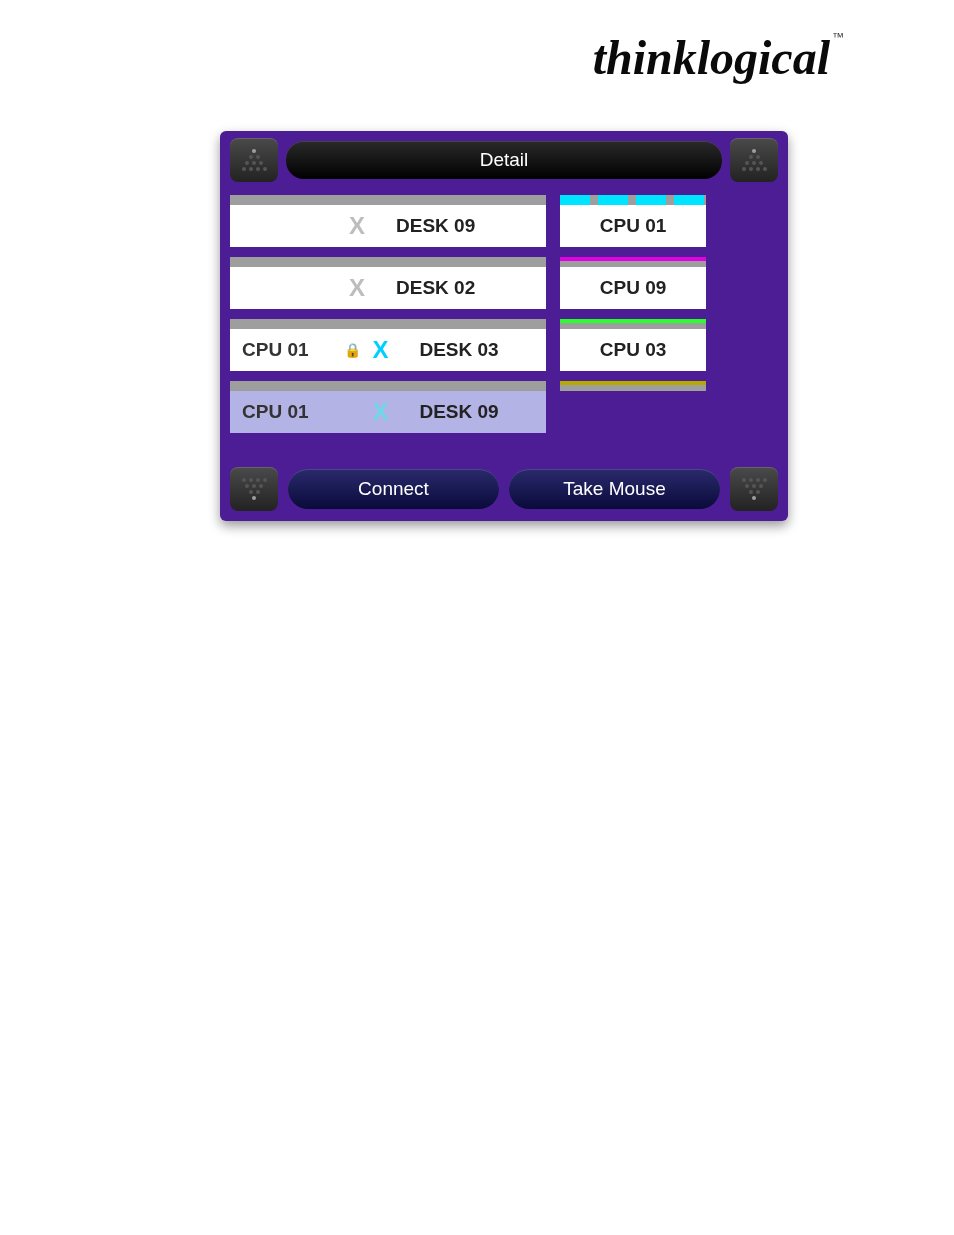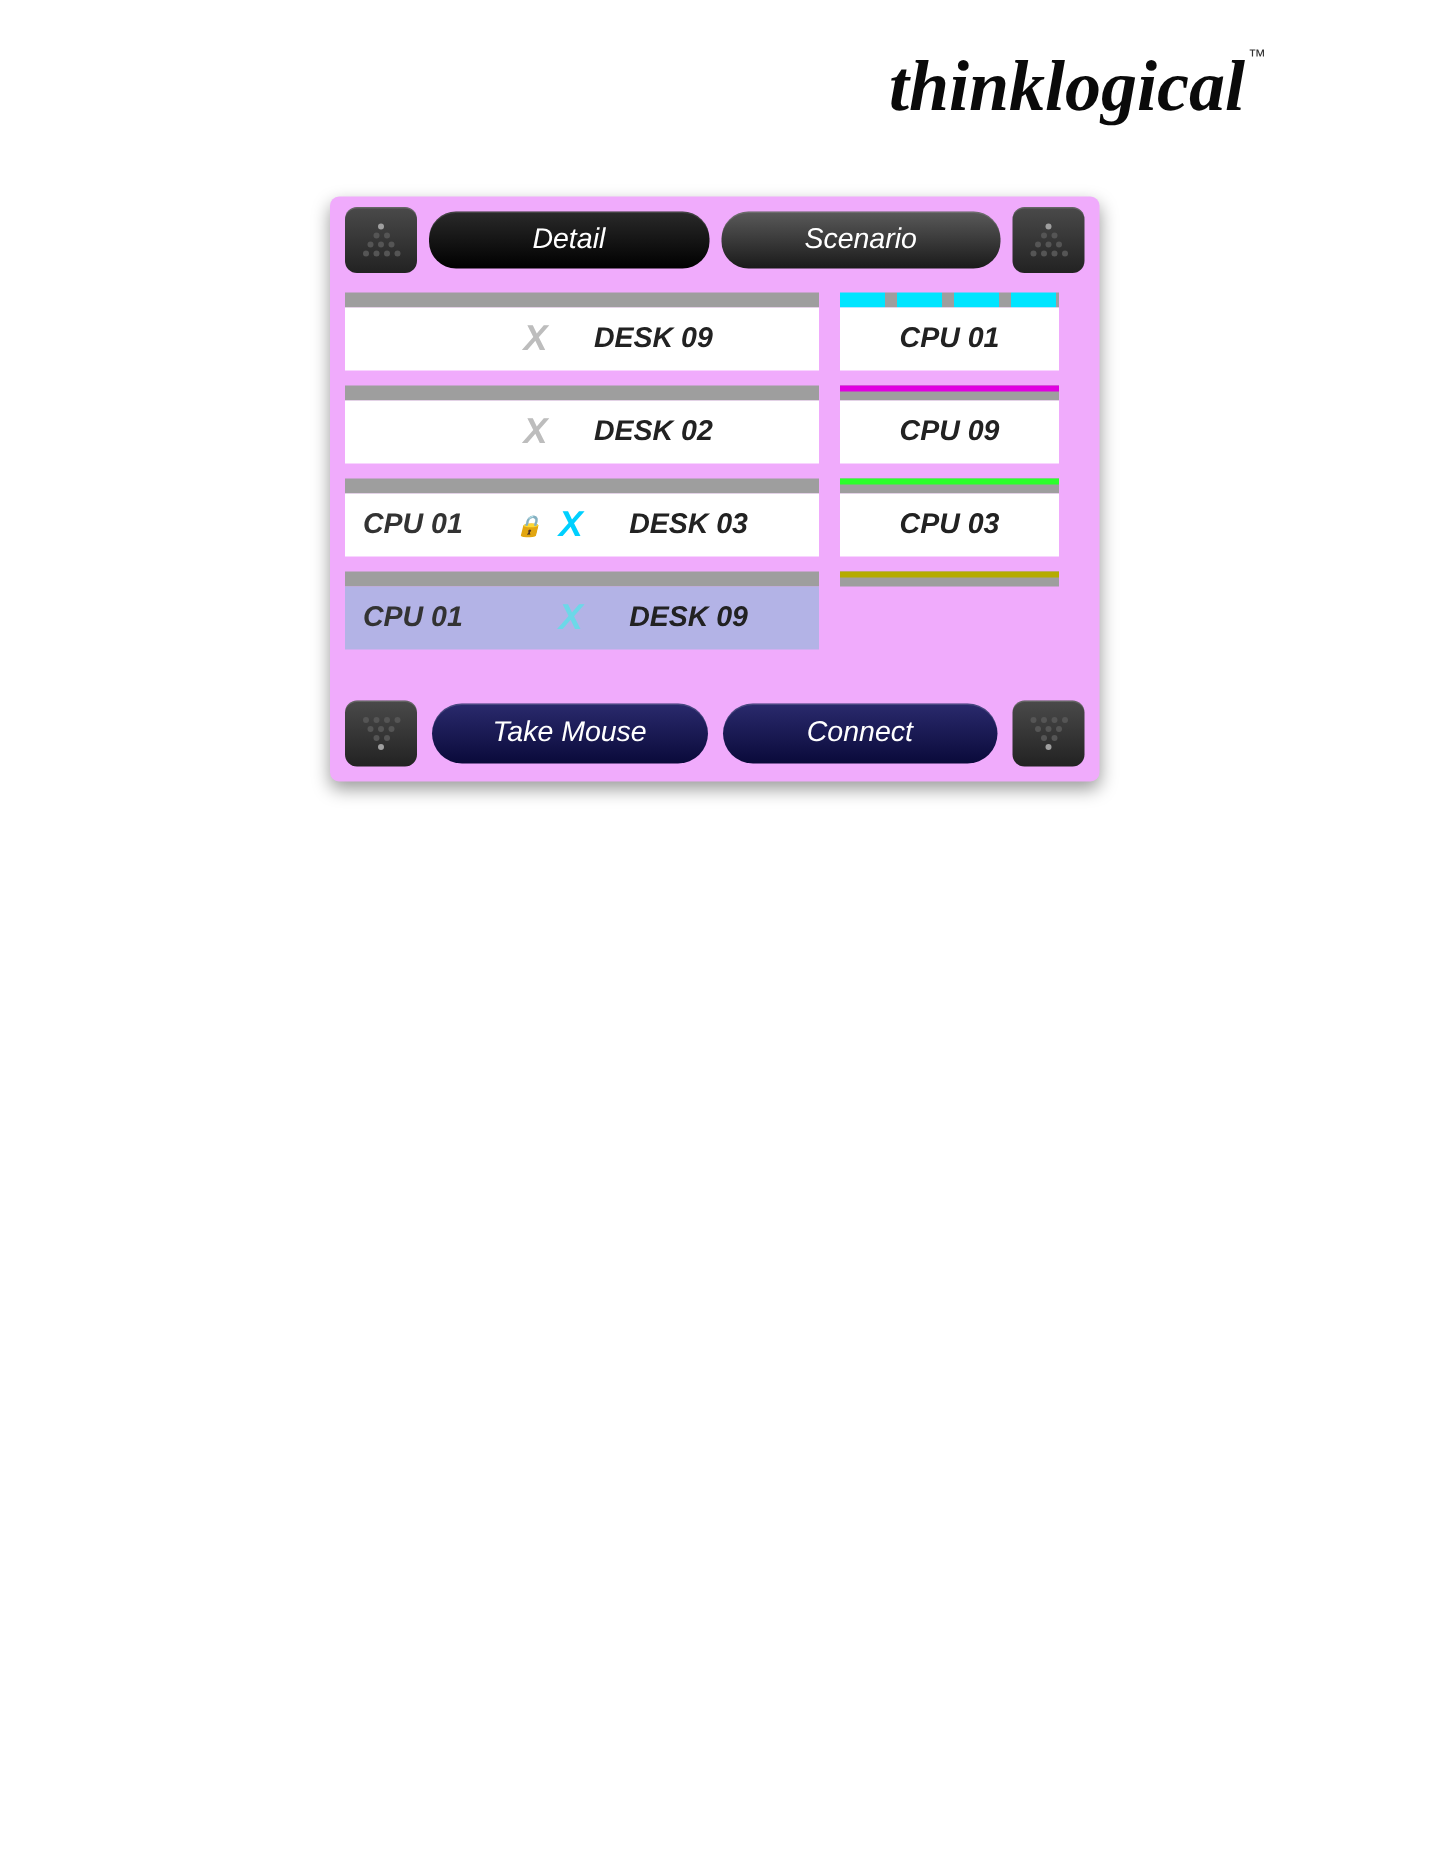--- a/index.html
+++ b/index.html
@@ -27,26 +27,25 @@
       font-style: normal;
       font-family: Arial, sans-serif;
       font-weight: normal;
       margin-left: 2px;
       color: #333;
     }
     .panel {
       position: absolute;
       top: 131px;
       left: 220px;
-      width: 513px;
+      width: 568px;
       height: 390px;
-      background: #f0abfc;
+      background: #4c1d95;
       border-radius: 6px;
       box-shadow: 0 5px 12px rgba(0,0,0,0.4);
-      font-style: italic;
     }
     .topbar {
       height: 58px;
       display: flex;
       align-items: center;
       gap: 8px;
       padding: 0 10px;
       box-sizing: border-box;
     }
     .nav-square {
@@ -223,23 +222,20 @@
             <span class="dot"></span>
             <span class="dot"></span>
             <span class="dot"></span>
             <span class="dot"></span>
           </div>
       </div>
     </div>
     <div class="top-tab tab-detail">
       <span>Detail</span>
     </div>
-    <div class="top-tab tab-scenario">
-      <span>Scenario</span>
-    </div>
     <div class="nav-square">
       <div class="triangle-dots">
         <div class="r">
             <span class="dot on"></span>
           </div>
         <div class="r">
             <span class="dot"></span>
             <span class="dot"></span>
           </div>
         <div class="r">
@@ -345,24 +341,24 @@
         <div class="r">
             <span class="dot"></span>
             <span class="dot"></span>
           </div>
         <div class="r">
             <span class="dot on"></span>
           </div>
       </div>
     </div>
     <div class="action-btn">
+      <span>Connect</span>
+    </div>
+    <div class="action-btn">
       <span>Take Mouse</span>
-    </div>
-    <div class="action-btn">
-      <span>Connect</span>
     </div>
     <div class="nav-square">
       <div class="triangle-dots">
         <div class="r">
             <span class="dot"></span>
             <span class="dot"></span>
             <span class="dot"></span>
             <span class="dot"></span>
           </div>
         <div class="r">

